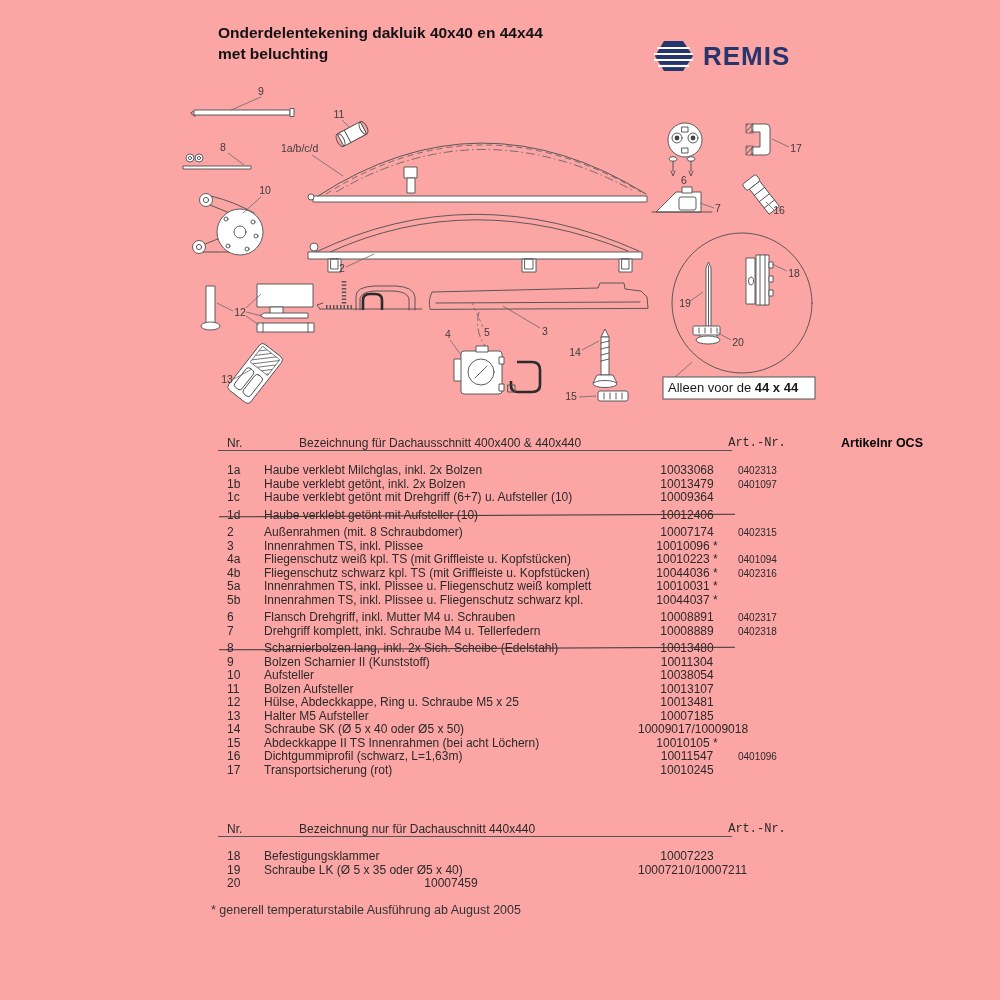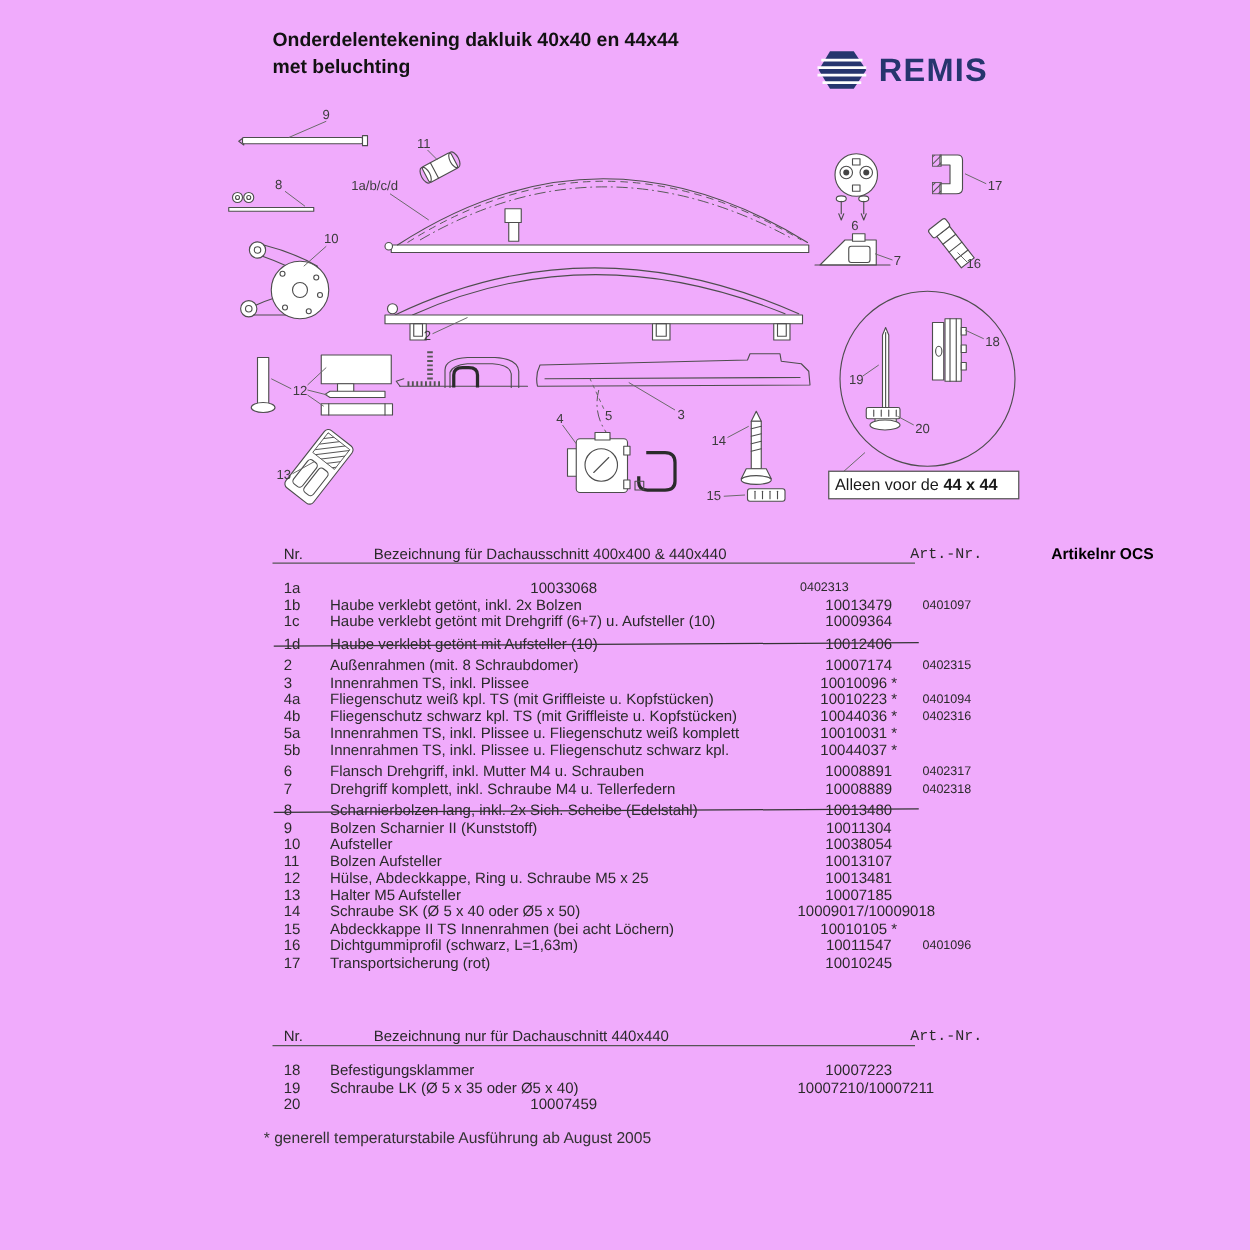--- a/index.html
+++ b/index.html
@@ -1,16 +1,16 @@
 <!DOCTYPE html>
 <html><head>
 <meta charset="utf-8">
 <style>
   html,body{margin:0;padding:0;background:#fff;}
-  .page{position:relative;width:1000px;height:1000px;background:#f0abfc;overflow:hidden;
+  .page{position:relative;width:1000px;height:1000px;background:#fca5a5;overflow:hidden;
         font-family:"Liberation Sans",sans-serif;color:#2a2a2a;}
   .title{position:absolute;left:218px;top:22px;font-size:15.5px;font-weight:700;line-height:21px;color:#121212;}
   .logo{position:absolute;left:650px;top:38px;display:flex;align-items:center;gap:7px;}
   .logo-text{font-size:26px;font-weight:700;color:#26356e;letter-spacing:1px;}
   svg.diagram{position:absolute;left:0;top:0;}
   svg .ln{fill:none;stroke:#4d4d4d;stroke-width:0.9;stroke-linejoin:round;stroke-linecap:round;}
   svg .fw{fill:#fff;stroke:#4d4d4d;stroke-width:0.9;stroke-linejoin:round;}
   svg .ld{fill:none;stroke:#6a6a6a;stroke-width:0.8;}
   svg .lds{fill:none;stroke:#6a6a6a;stroke-width:0.8;stroke-dasharray:3 3;}
   svg .ddot{fill:none;stroke:#5a5a5a;stroke-width:0.8;stroke-dasharray:9 3 1.5 3;}
@@ -310,20 +310,21 @@
       <div class="h-nr">Nr.</div>
       <div class="h-desc">Bezeichnung für Dachausschnitt 400x400 &amp; 440x440</div>
       <div class="h-art">Art.-Nr.</div>
       <div class="h-ocs">Artikelnr OCS</div>
     </div>
     <div class="rule"></div>
     <div class="rows">
 
         <div class="row">
           <div class="c-nr">1a</div>
+          <div class="c-desc">Haube verklebt Milchglas, inkl. 2x Bolzen</div>
           <div class="c-art">10033068</div>
           <div class="c-ocs">0402313</div>
         </div>
 
         <div class="row">
           <div class="c-nr">1b</div>
           <div class="c-desc">Haube verklebt getönt, inkl. 2x Bolzen</div>
           <div class="c-art">10013479</div>
           <div class="c-ocs">0401097</div>
         </div>

